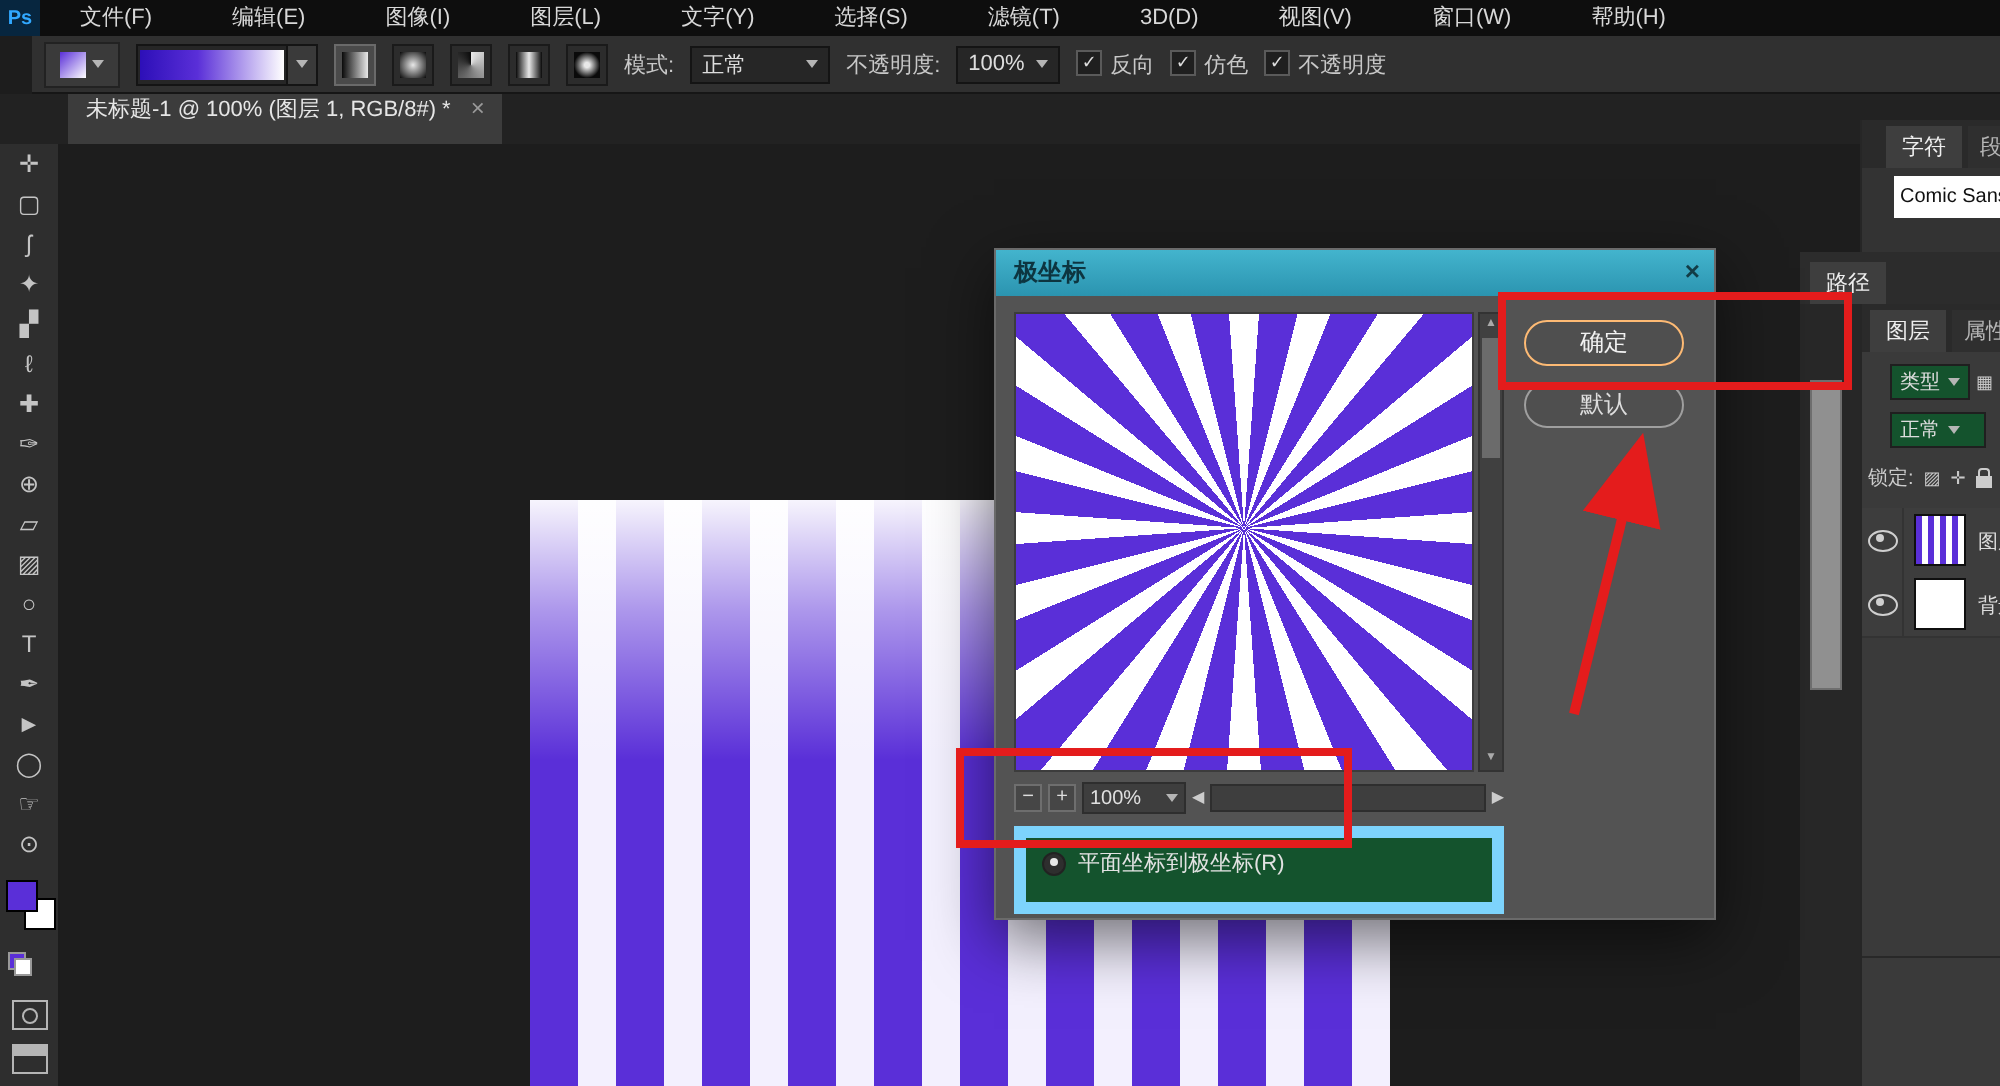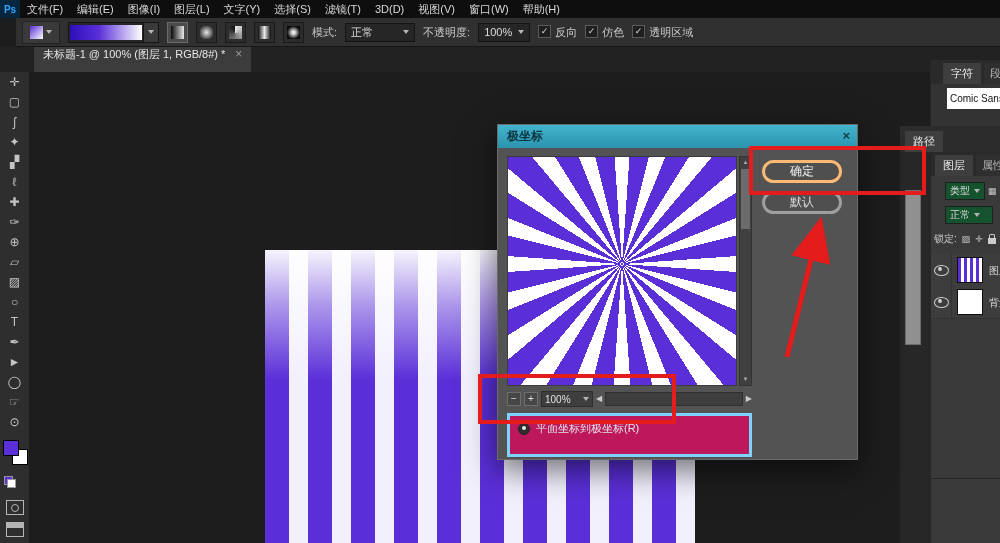--- a/index.html
+++ b/index.html
@@ -3,21 +3,21 @@
 <meta charset="utf-8">
 <style>
   html,body{margin:0;padding:0}
   body{width:1000px;height:543px;position:relative;overflow:hidden;background:#1d1d1d;
        font-family:"Liberation Sans",sans-serif;color:#ddd}
   
   #menubar{position:absolute;top:0;left:0;width:100%;height:18px;background:#0e0e0e;
            display:flex;align-items:center;z-index:20}
   #ps-logo{width:20px;height:18px;background:#07263f;color:var(--logo-blue);font-size:10px;
            font-weight:bold;display:flex;align-items:center;justify-content:center;box-sizing:border-box}
-  .menu-item{font-size:11px;color:#d8d8d8;padding:0 7px;line-height:18px;white-space:nowrap}
+  .menu-item{font-size:11px;color:#d8d8d8;padding:0 20px;line-height:18px;white-space:nowrap}
   
   #optionsbar{position:absolute;top:18px;left:16px;width:100%;height:29px;background:#303030;
               border-bottom:1px solid #161616;display:flex;align-items:center;gap:8px;
               padding:0 6px;box-sizing:border-box;z-index:20}
   .caret{width:0;height:0;border-left:3px solid transparent;border-right:3px solid transparent;
          border-top:4px solid #b5b5b5;display:inline-block}
   #tool-preset{width:36px;height:21px;background:#3a3a3a;border:1px solid #222;display:flex;
                align-items:center;justify-content:center;gap:3px}
   #tool-preset .mini{width:13px;height:13px;background:linear-gradient(135deg,var(--purple),#fff)}
   #gradient-picker{display:flex;align-items:center;height:19px;border:1px solid #141414;background:#262626}
@@ -125,27 +125,27 @@
   .scr-btn{position:absolute;left:0;width:100%;height:11px;font-size:6px;color:#aaa;text-align:center;line-height:11px}
   #scr-up{top:0} #scr-dn{bottom:0}
   #vthumb{position:absolute;left:1px;top:12px;width:9px;height:60px;background:#6b6b6b}
   #dlg-zoomrow{position:absolute;left:9px;top:266px;width:245px;height:16px;display:flex;align-items:center;gap:3px}
   .zbox{width:14px;height:14px;background:#464646;border:1px solid #6e6e6e;color:#ddd;font-size:10px;
         line-height:12px;text-align:center;box-sizing:border-box}
   #zoom-dd{width:52px;height:16px;background:#3e3e3e;border:1px solid #2e2e2e;display:flex;align-items:center;
            justify-content:space-between;padding:0 3px;font-size:10px;color:#e0e0e0;box-sizing:border-box}
   .harrow{font-size:8px;color:#ccc;line-height:16px}
   #htrack{flex:1;height:12px;background:#3e3e3e;border:1px solid #2e2e2e}
-  #dlg-radios{position:absolute;left:9px;top:288px;width:245px;height:44px;background:#be185d;
-              border:3px solid #7dd3fc;box-sizing:border-box;padding:5px 8px;display:flex;
+  #dlg-radios{position:absolute;left:9px;top:288px;width:245px;height:44px;background:#14532d;
+              border:6px solid #7dd3fc;box-sizing:border-box;padding:5px 8px;display:flex;
               flex-direction:column;justify-content:space-between}
   .radio-row{display:flex;align-items:center;gap:6px;font-size:11px;color:#e2e2e2;white-space:nowrap}
   .radio{width:10px;height:10px;border-radius:50%;background:#2e2e2e;border:1px solid #222;position:relative;flex:none}
   .radio.sel::after{content:'';position:absolute;left:2.5px;top:2.5px;width:4px;height:4px;border-radius:50%;background:#e8e8e8}
-  .dlg-btn{position:absolute;left:264px;width:80px;height:23px;border:3px solid #fdba74;border-radius:12px;
+  .dlg-btn{position:absolute;left:264px;width:80px;height:23px;border:1px solid #fdba74;border-radius:12px;
            background:#4f4f4f;color:#f2f2f2;font-size:12px;display:flex;align-items:center;
            justify-content:center;box-sizing:border-box}
   #btn-ok{top:35px} #btn-default{top:66px;border-color:#9f9f9f;color:#ddd}
   
   .red-rect{position:absolute;border:4px solid var(--red);z-index:50;background:transparent;box-sizing:border-box}
   #red-rect-ok{left:749px;top:146px;width:177px;height:49px}
   #red-rect-zoom{left:478px;top:374px;width:198px;height:50px}
   #red-arrow{position:absolute;left:770px;top:215px;z-index:50}
 </style>
 </head>
@@ -205,21 +205,21 @@
   <div class="cb-group">
     <span class="cb"></span>
     <span class="opt-label">反向</span>
   </div>
   <div class="cb-group">
     <span class="cb"></span>
     <span class="opt-label">仿色</span>
   </div>
   <div class="cb-group">
     <span class="cb"></span>
-    <span class="opt-label">透明区域</span>
+    <span class="opt-label">不透明度</span>
   </div>
 </div>
 
 <div id="tabbar">
   <div id="doc-tab">
     <span>未标题-1 @ 100% (图层 1, RGB/8#) *</span>
     <span class="x">×</span>
   </div>
 </div>
 

